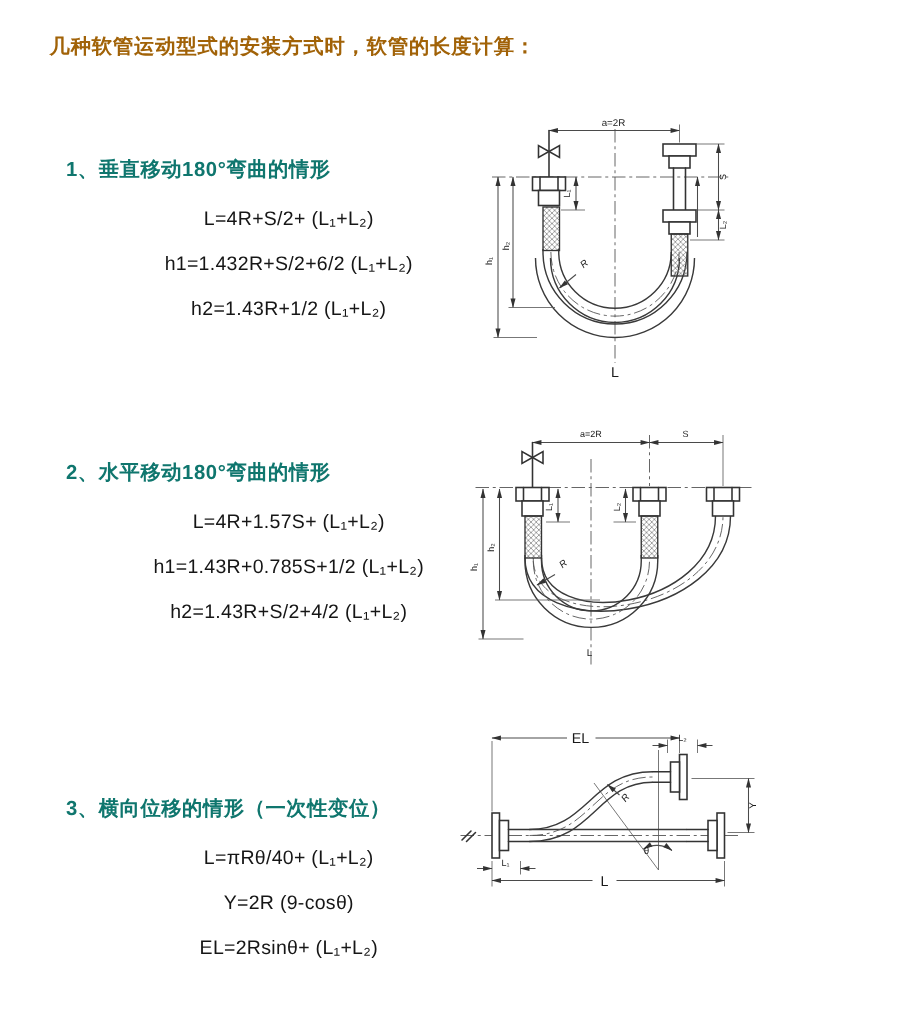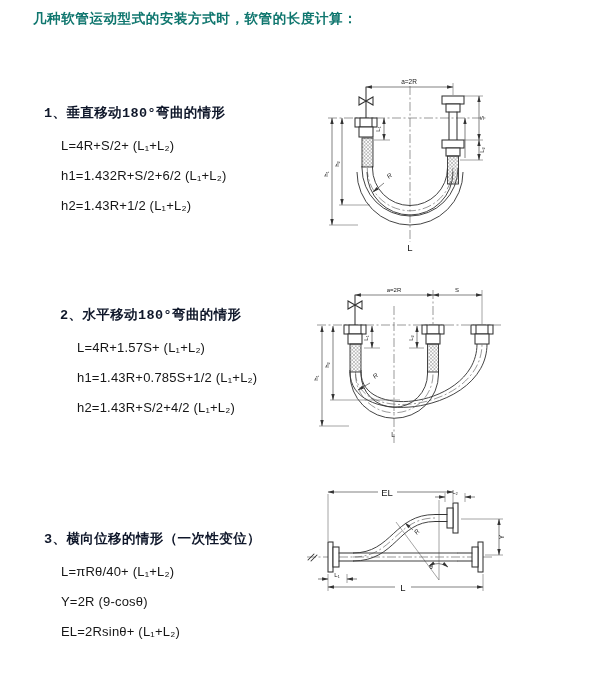--- a/index.html
+++ b/index.html
@@ -1,26 +1,26 @@
 <!DOCTYPE html>
 <html><head>
 <meta charset="utf-8">
 <style>
   html,body{margin:0;padding:0;}
   body{width:600px;height:675px;background:#ffffff;position:relative;overflow:hidden;
        font-family:"Liberation Sans","DejaVu Sans",sans-serif;color:#141414;}
   .page{position:absolute;inset:0;background:#fff;}
-  .title{position:absolute;left:33px;top:10px;font-size:13.5px;font-weight:bold;
-         letter-spacing:0.6px;color:#0f766e;}
+  .title{position:absolute;left:33px;top:22px;font-size:13.5px;font-weight:bold;
+         letter-spacing:0.6px;color:#a16207;}
   .sec{position:absolute;left:44px;width:280px;}
-  .sec h3{margin:0;font-size:13.5px;font-weight:bold;letter-spacing:0.4px;color:#0f172a;font-family:Liberation Mono, monospace;}
+  .sec h3{margin:0;font-size:13.5px;font-weight:bold;letter-spacing:0.4px;color:#0f766e;}
   .sec p{margin:15px 0 0 17px;font-size:13px;font-weight:400;letter-spacing:0.2px;
-         color:#161616;white-space:nowrap;}
+         color:#161616;white-space:nowrap;text-align:center;}
   .sec p:first-of-type{margin-top:16px;}
-  #sec1{top:104px;} #sec2{top:306px;margin-left:16px;} #sec3{top:530px;}
+  #sec1{top:104px;} #sec2{top:306px;} #sec3{top:530px;}
   .diag{position:absolute;}
   #d1{left:312px;top:72px;} #d2{left:305px;top:278px;} #d3{left:295px;top:470px;}
   svg{display:block;}
   svg text{font-family:"Liberation Sans","DejaVu Sans",sans-serif;fill:#1a1a1a;}
   .obj{stroke:#333;stroke-width:1.05;fill:none;stroke-linecap:round;}
   .fit{stroke:#333;stroke-width:1.05;fill:#fff;}
   .hose{stroke:#3a3a3a;stroke-width:0.95;fill:none;}
   .dim{stroke:#4a4a4a;stroke-width:0.7;fill:none;}
   .ext{stroke:#5a5a5a;stroke-width:0.55;fill:none;}
   .cl{stroke:#555;stroke-width:0.6;fill:none;stroke-dasharray:9 2.5 2 2.5;}

